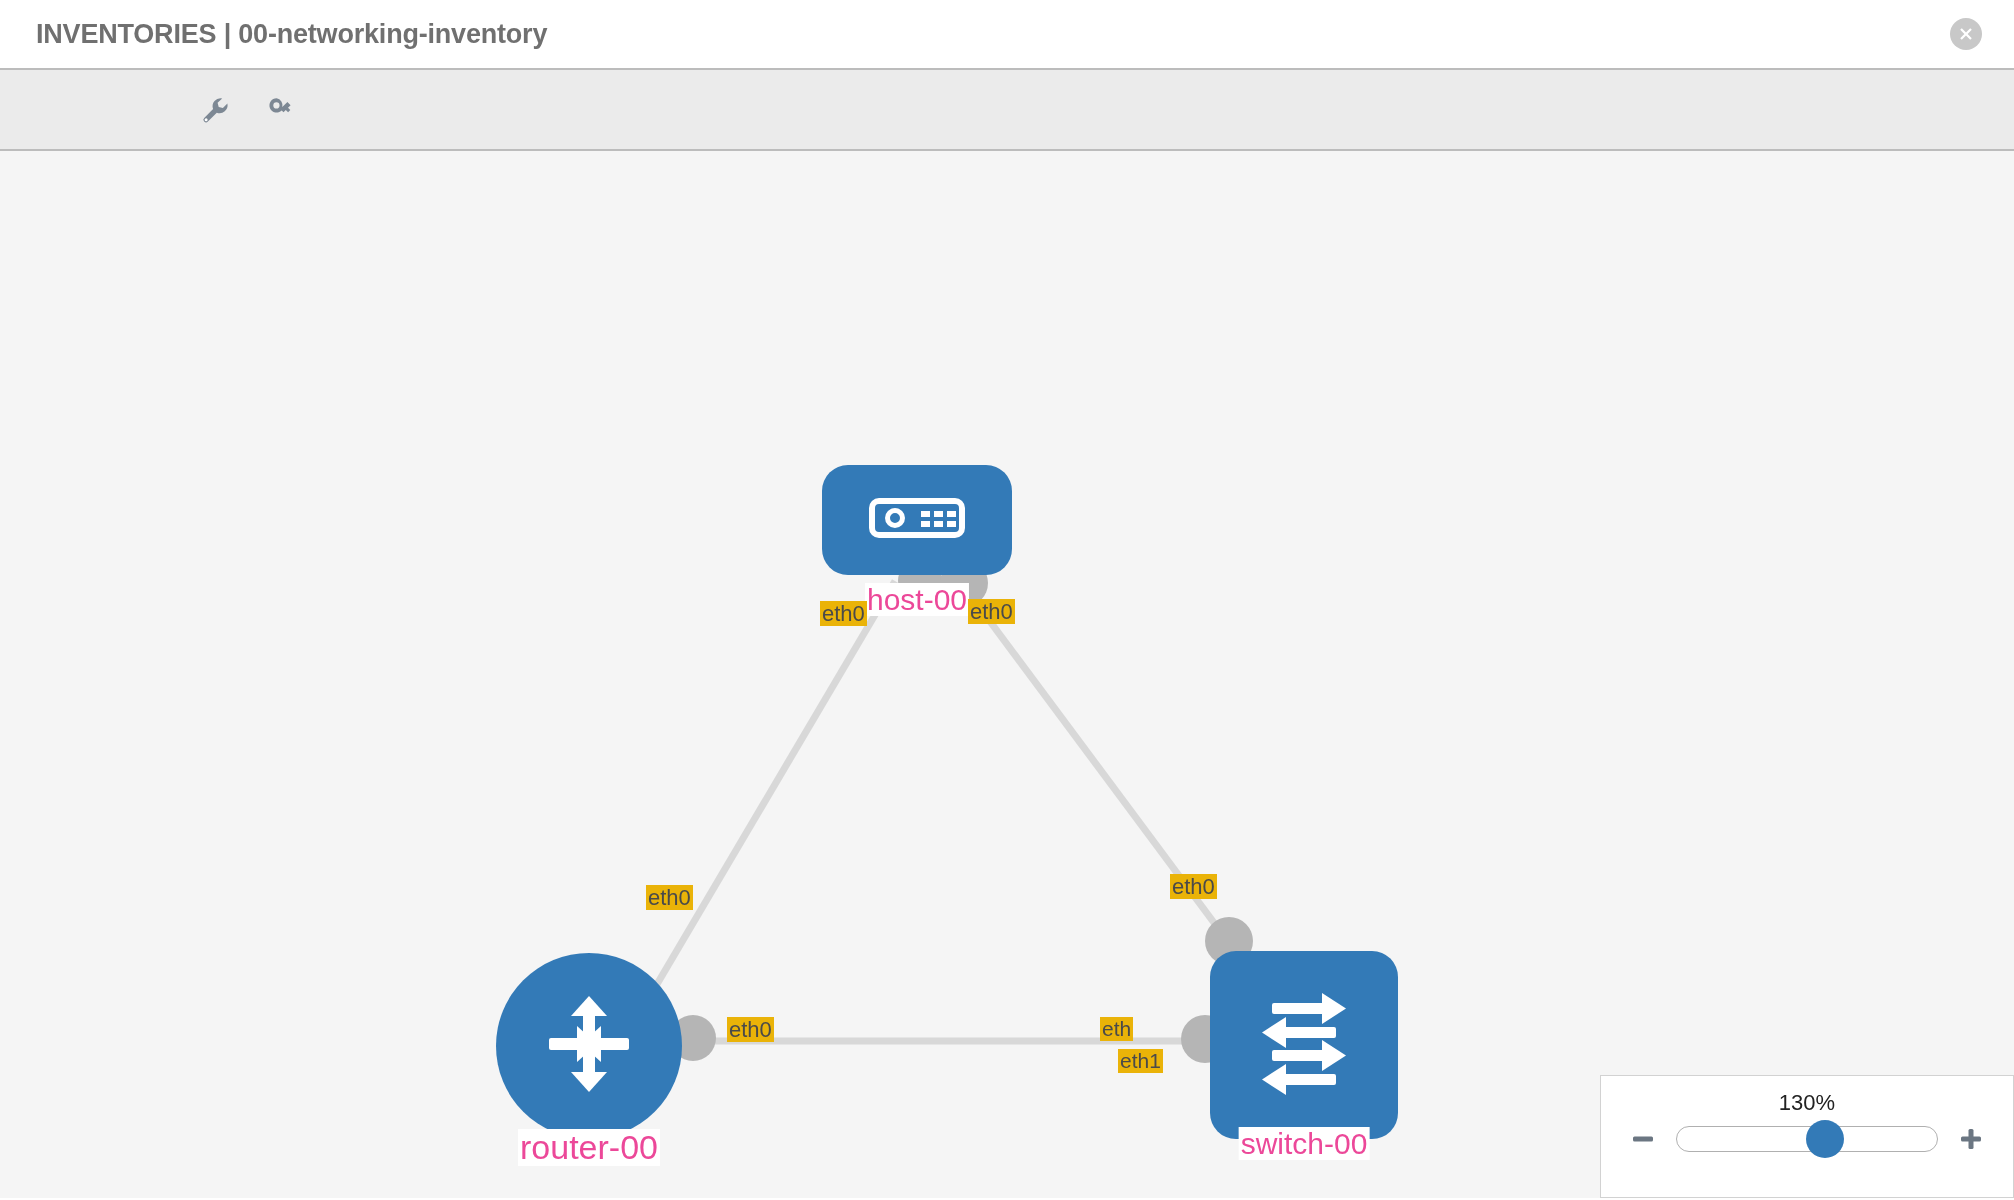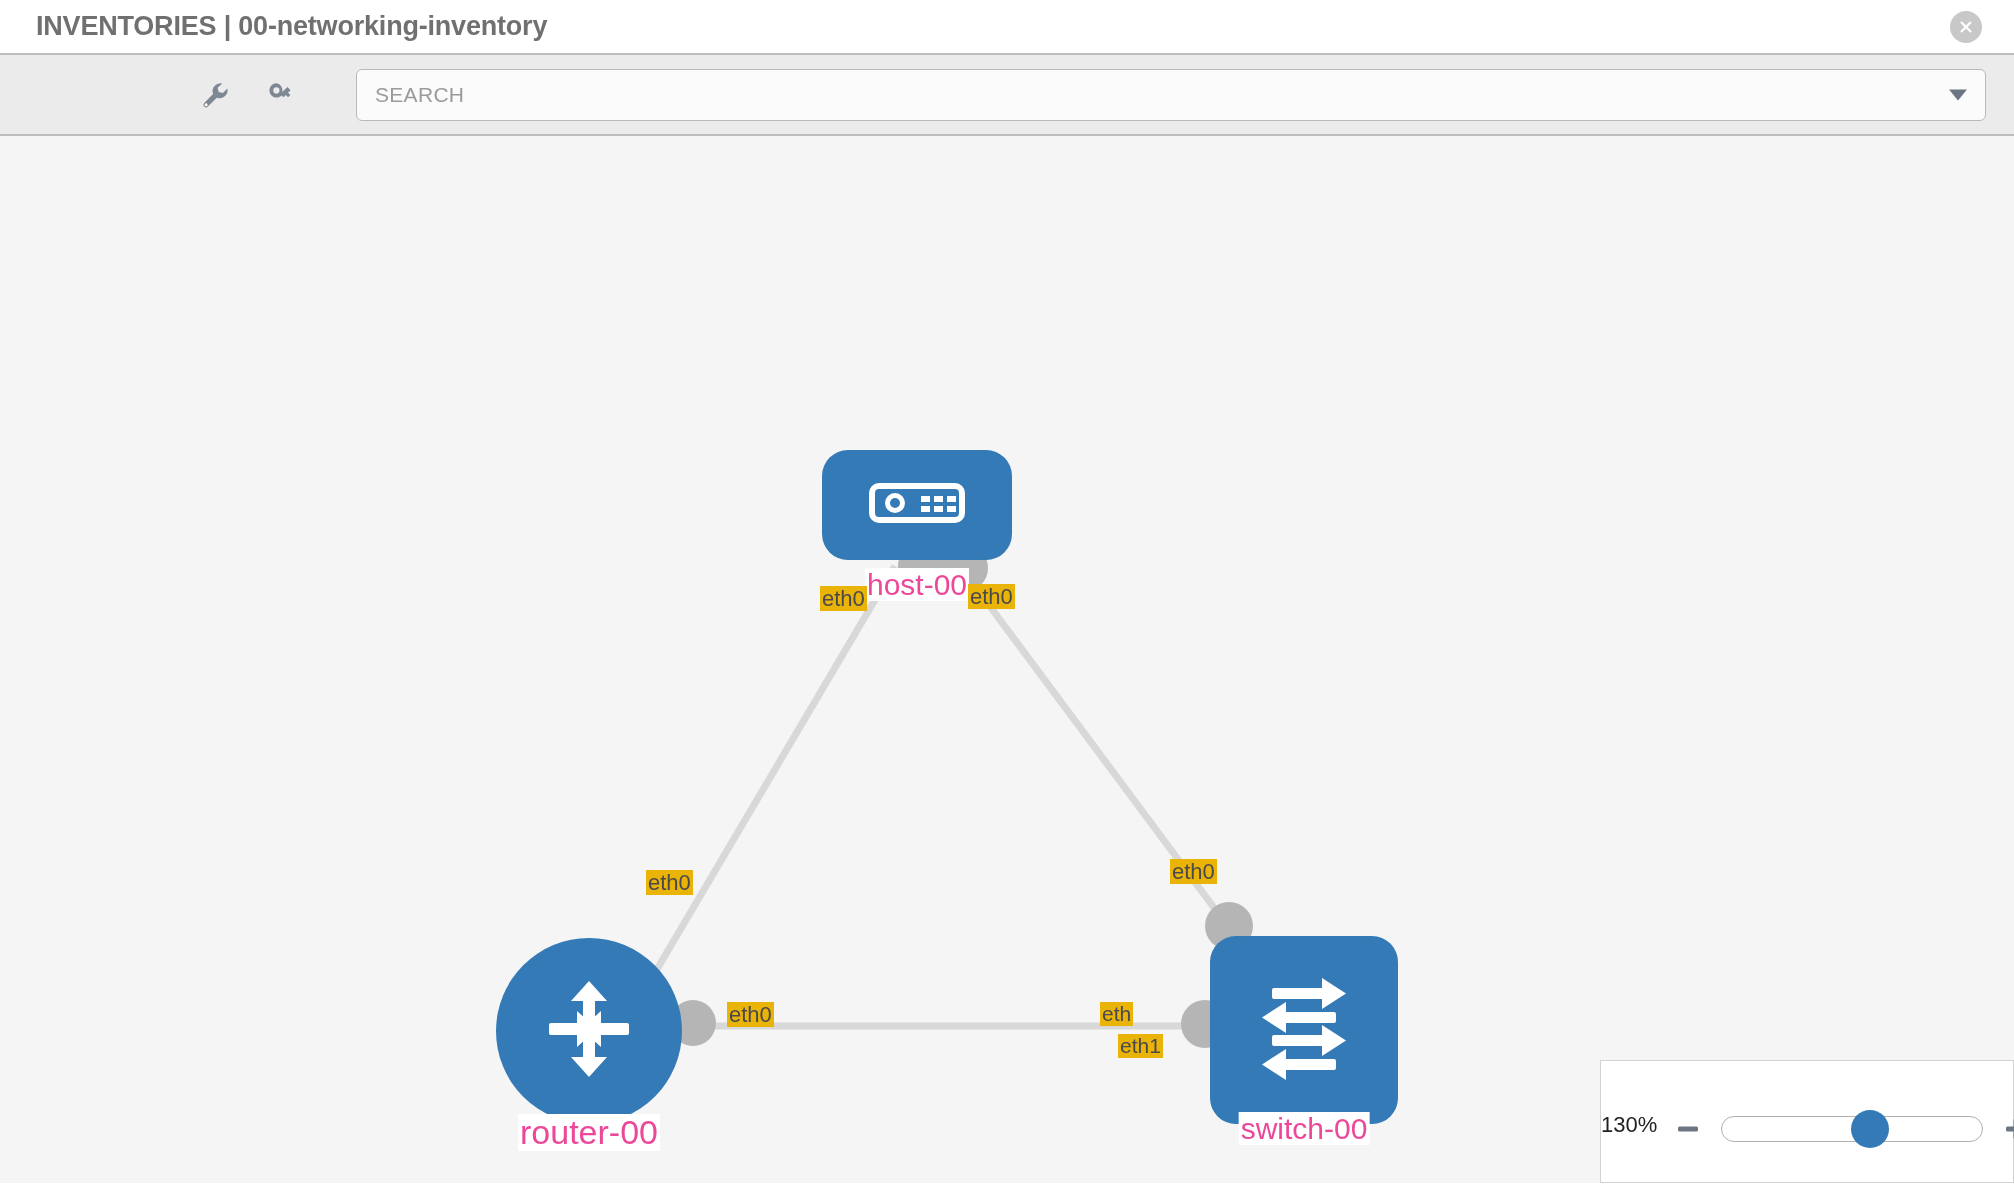--- a/index.html
+++ b/index.html
@@ -8,21 +8,21 @@
     width: 2014px;
     height: 1200px;
     overflow: hidden;
     background: #ffffff;
     font-family: "Liberation Sans", sans-serif;
   }
 
   
   .header {
     position: relative;
-    height: 53px;
+    height: 68px;
     background: #ffffff;
     display: flex;
     align-items: center;
     padding: 0 36px;
   }
   .page-title {
     font-size: 27px;
     font-weight: bold;
     color: #707070;
     letter-spacing: -0.2px;
@@ -159,20 +159,21 @@
   
   .zoom-panel {
     position: absolute;
     right: 0;
     bottom: 0;
     width: 414px;
     height: 123px;
     background: #ffffff;
     border: 1px solid #d2d2d2;
     display: flex;
+    flex-direction: column;
     align-items: center;
     padding-top: 14px;
     text-align: right;
   }
   .zoom-value {
     font-size: 22px;
     color: #222;
     margin-bottom: 8px;
   }
   .zoom-row {
@@ -236,24 +237,20 @@
       </svg>
     </div>
     <div class="tool-icon">
       <svg width="32" height="32" viewBox="0 0 32 32">
         <path d="M11.6 4.2a7.2 7.2 0 1 0 5.1 12.3l1.8 1.8 2.3-2.3 2.3 2.3 2.2-2.2-2.3-2.3 2.6-2.6-3.2-3.2-5.1 5.1A7.2 7.2 0 0 0 11.6 4.2z" fill="#7d8894"></path>
         <circle cx="11.4" cy="11.4" r="3.1" fill="#ebebeb"></circle>
       </svg>
     </div>
   </div>
 
-  <div class="select-box search">
-    <span class="select-text">SEARCH</span>
-    <span class="caret"></span>
-  </div>
 </div>
 
 <div class="canvas">
 
   <svg class="topology-svg" viewBox="0 0 2014 1047">
 
     <line x1="895" y1="430" x2="640" y2="862" stroke="#d8d8d8" stroke-width="7"></line>
 
     <line x1="960" y1="430" x2="1235" y2="800" stroke="#d8d8d8" stroke-width="7"></line>
 

